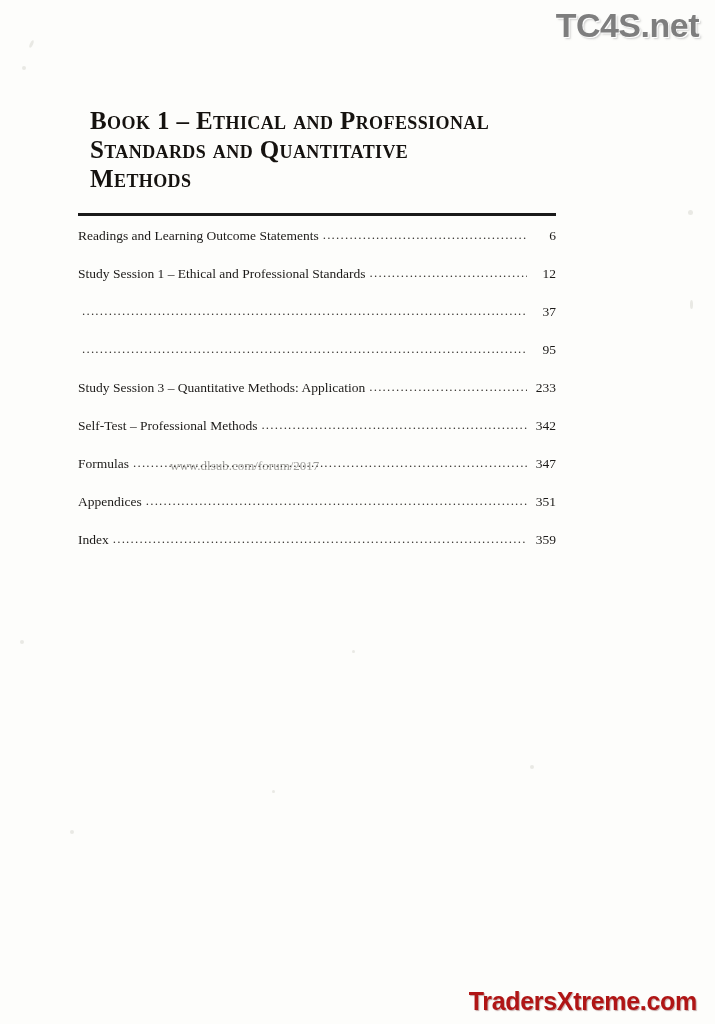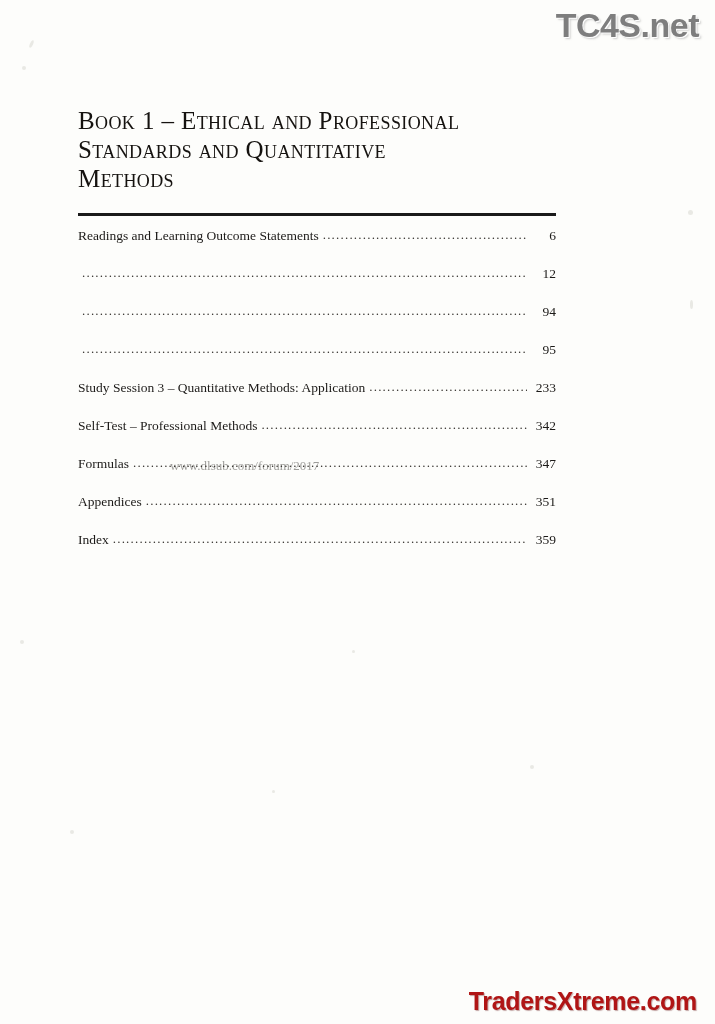--- a/index.html
+++ b/index.html
@@ -61,21 +61,22 @@
     width: 500px;
     font-family: "Liberation Serif", serif;
     color: #15120f;
   }
   .title-line {
     font-size: 25px;
     line-height: 29px;
     letter-spacing: .4px;
     font-variant: small-caps;
     text-transform: none;
-    font-weight: normal;
+    font-weight: bold;
+    margin-left: 12px;
   }
 
   .rule {
     position: absolute;
     left: 78px;
     top: 213px;
     width: 478px;
     height: 3px;
     background: #1a1a1a;
   }
@@ -162,26 +163,27 @@
 
   <div class="rule"></div>
 
   <div class="toc">
     <div class="toc-row">
       <span class="toc-label">Readings and Learning Outcome Statements</span>
       <span class="toc-dots">................................................................................................................</span>
       <span class="toc-page">6</span>
     </div>
     <div class="toc-row">
+      <span class="toc-label">Study Session 1 – Ethical and Professional Standards</span>
       <span class="toc-dots">................................................................................................................</span>
       <span class="toc-page">12</span>
     </div>
     <div class="toc-row">
       <span class="toc-dots">................................................................................................................</span>
-      <span class="toc-page">94</span>
+      <span class="toc-page">37</span>
     </div>
     <div class="toc-row">
       <span class="toc-dots">................................................................................................................</span>
       <span class="toc-page">95</span>
     </div>
     <div class="toc-row">
       <span class="toc-label">Study Session 3 – Quantitative Methods: Application</span>
       <span class="toc-dots">................................................................................................................</span>
       <span class="toc-page">233</span>
     </div>

